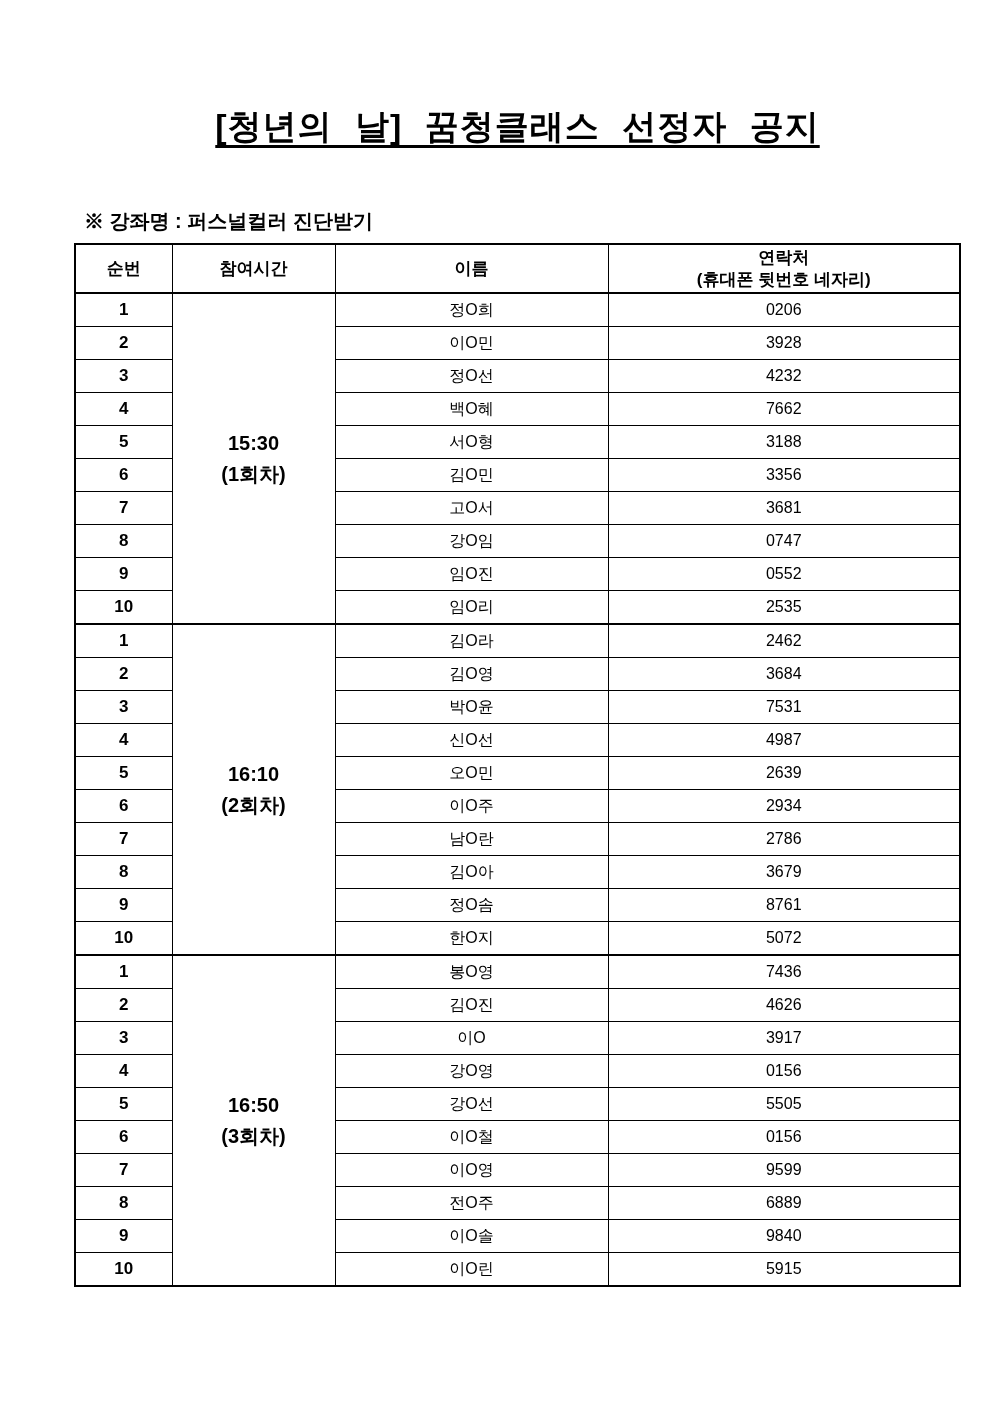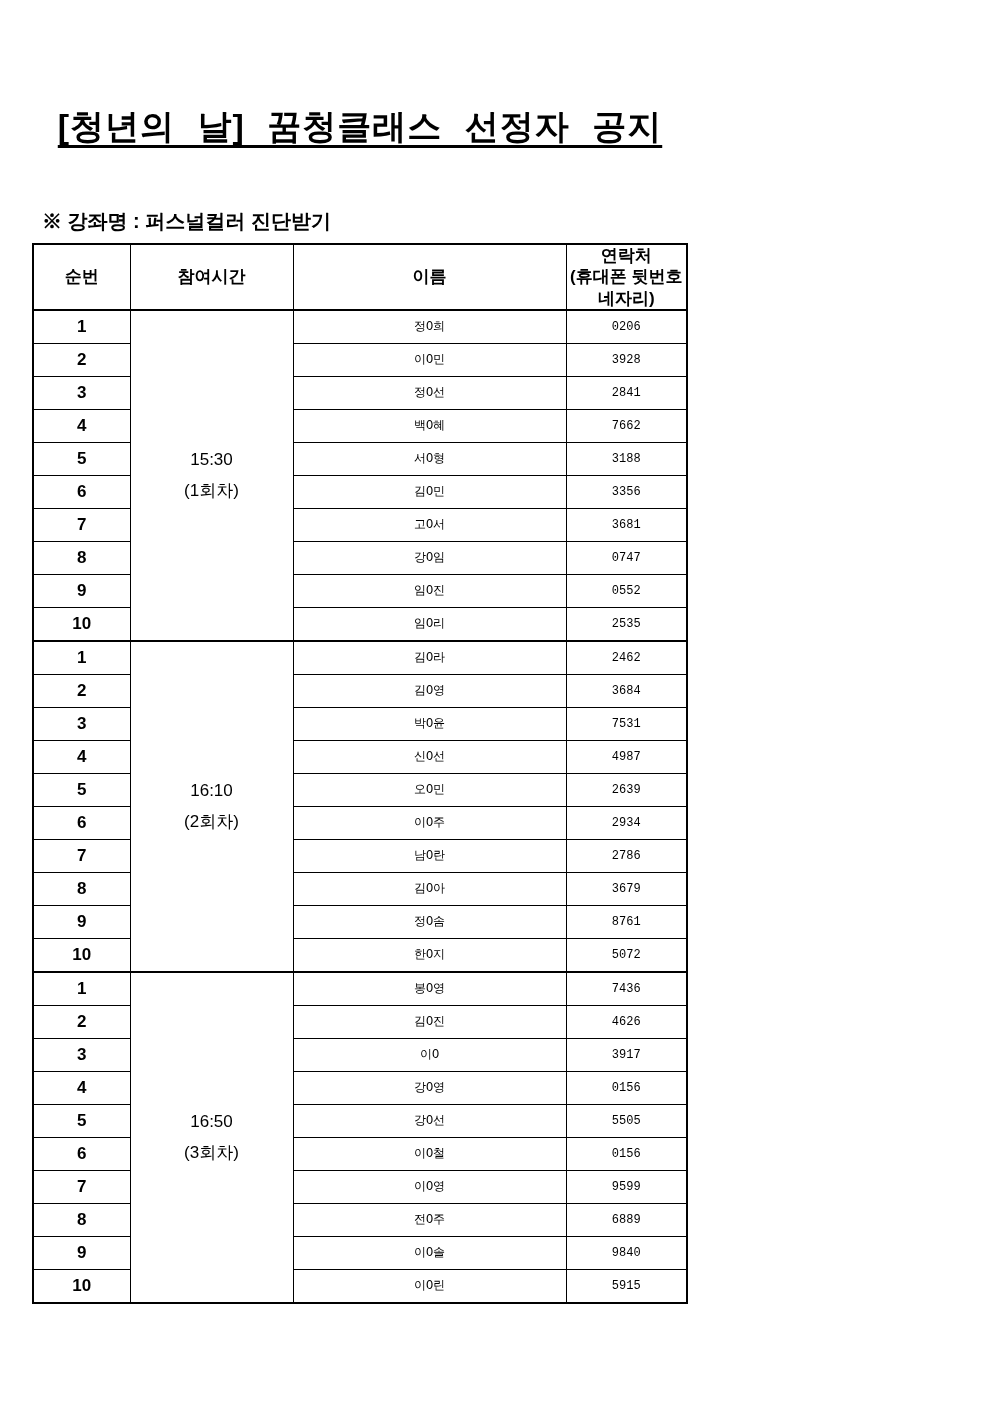--- a/index.html
+++ b/index.html
@@ -8,22 +8,22 @@
     background: #ffffff;
     font-family: "Liberation Sans", sans-serif;
     color: #000000;
   }
   body {
     width: 992px;
     height: 1403px;
     overflow: hidden;
   }
   .doc {
-    width: 656px;
-    margin-left: 32px;
+    width: 887px;
+    margin-left: 74px;
   }
   .title {
     margin: 104px 0 0 0;
     text-align: center;
     font-size: 34px;
     font-weight: bold;
     letter-spacing: 1px;
     word-spacing: 12px;
     text-decoration: underline;
     text-decoration-thickness: 3px;
@@ -61,28 +61,27 @@
     font-weight: bold;
     border-bottom: 2.5px solid #000;
     line-height: 1.25;
   }
   .roster tbody td { height: 32px; }
   td.c-no {
     font-weight: bold;
     font-size: 17px;
   }
   td.c-time {
-    font-size: 17px;
+    font-size: 20px;
+    font-weight: bold;
+    line-height: 31px;
+  }
+  td.c-name, td.c-contact {
+    font-size: 16px;
     font-weight: normal;
-    line-height: 31px;
-  }
-  td.c-name, td.c-contact {
-    font-size: 12px;
-    font-weight: normal;
-    font-family: Liberation Mono, monospace;
   }
   tr.session-start td { border-top: 2.5px solid #000; }
 </style>
 </head>
 <body>
 
 <div class="doc">
 
   <h1 class="title">[청년의 날] 꿈청클래스 선정자 공지</h1>
 
@@ -119,21 +118,21 @@
           <td class="c-contact">0206</td>
         </tr>
         <tr>
           <td class="c-no">2</td>
           <td class="c-name">이O민</td>
           <td class="c-contact">3928</td>
         </tr>
         <tr>
           <td class="c-no">3</td>
           <td class="c-name">정O선</td>
-          <td class="c-contact">2841</td>
+          <td class="c-contact">4232</td>
         </tr>
         <tr>
           <td class="c-no">4</td>
           <td class="c-name">백O혜</td>
           <td class="c-contact">7662</td>
         </tr>
         <tr>
           <td class="c-no">5</td>
           <td class="c-name">서O형</td>
           <td class="c-contact">3188</td>

